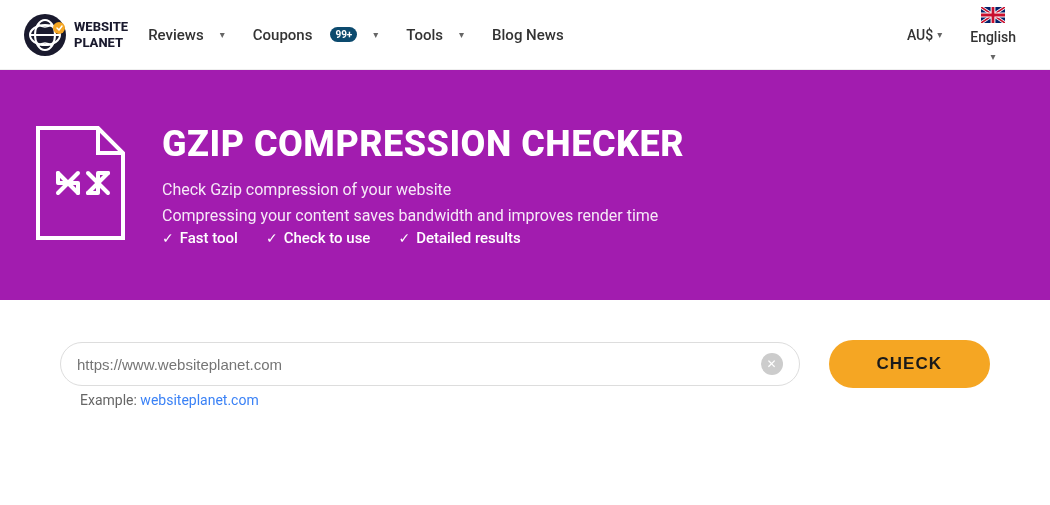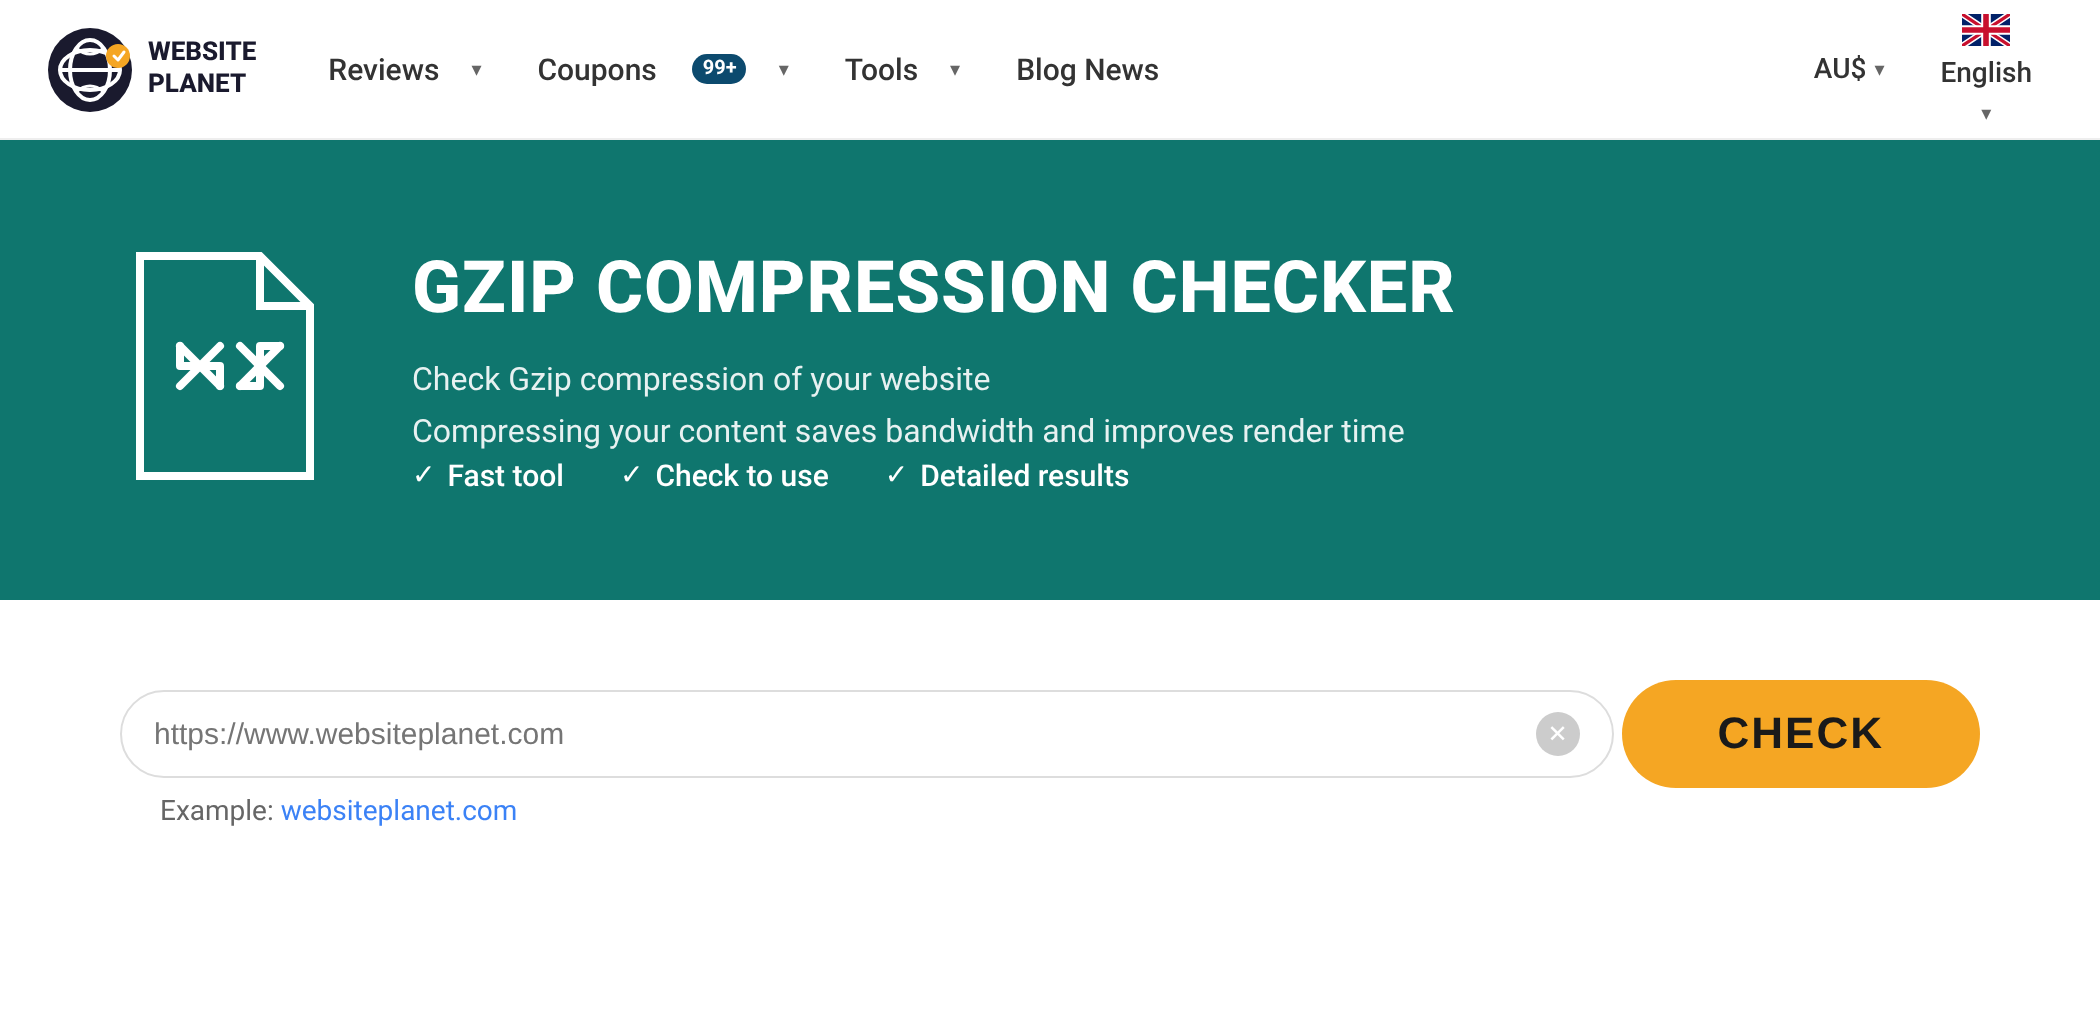--- a/index.html
+++ b/index.html
@@ -12,21 +12,20 @@
       padding: 0 24px;
       height: 70px;
       background: #fff;
       border-bottom: 1px solid #eee;
       gap: 8px;
     }
     .logo-area {
       display: flex;
       align-items: center;
       gap: 8px;
-      margin-right: 16px;
       text-decoration: none;
     }
     .logo-icon {
       width: 42px;
       height: 42px;
     }
     .logo-text {
       font-size: 13px;
       font-weight: 800;
       color: #1a1a2e;
@@ -98,25 +97,25 @@
       padding: 8px 10px;
       font-size: 14px;
       font-weight: 500;
       color: #333;
       cursor: pointer;
       flex-direction: column;
     }
 
     
     .hero {
-      background: #0f766e;
-      padding: 36px 60px;
-      display: flex;
-      align-items: center;
-      gap: 36px;
+      background: #a21caf;
+      padding: 36px 28px;
+      display: flex;
+      align-items: center;
+      gap: 24px;
       min-height: 230px;
     }
     .hero-icon {
       flex-shrink: 0;
     }
     .hero-content {
       color: #fff;
     }
     .hero-title {
       font-size: 36px;
@@ -149,21 +148,21 @@
     }
 
     
     .tool-area {
       padding: 40px 60px 30px;
       background: #fff;
     }
     .input-row {
       display: flex;
       align-items: center;
-      gap: 4px;
+      gap: 29px;
     }
     .url-input-wrapper {
       flex: 1;
       display: flex;
       align-items: center;
       border: 1.5px solid #ddd;
       border-radius: 30px;
       padding: 10px 16px;
       background: #fff;
     }
@@ -187,21 +186,21 @@
       color: #fff;
       font-size: 12px;
       flex-shrink: 0;
     }
     .check-btn {
       background: #f5a623;
       color: #1a1a1a;
       border: none;
       border-radius: 30px;
       padding: 14px 48px;
-      font-size: 22px;
+      font-size: 17px;
       font-weight: 800;
       cursor: pointer;
       letter-spacing: 1px;
       white-space: nowrap;
     }
     .example-text {
       margin-top: 4px;
       padding-left: 20px;
       font-size: 14px;
       color: #666;

